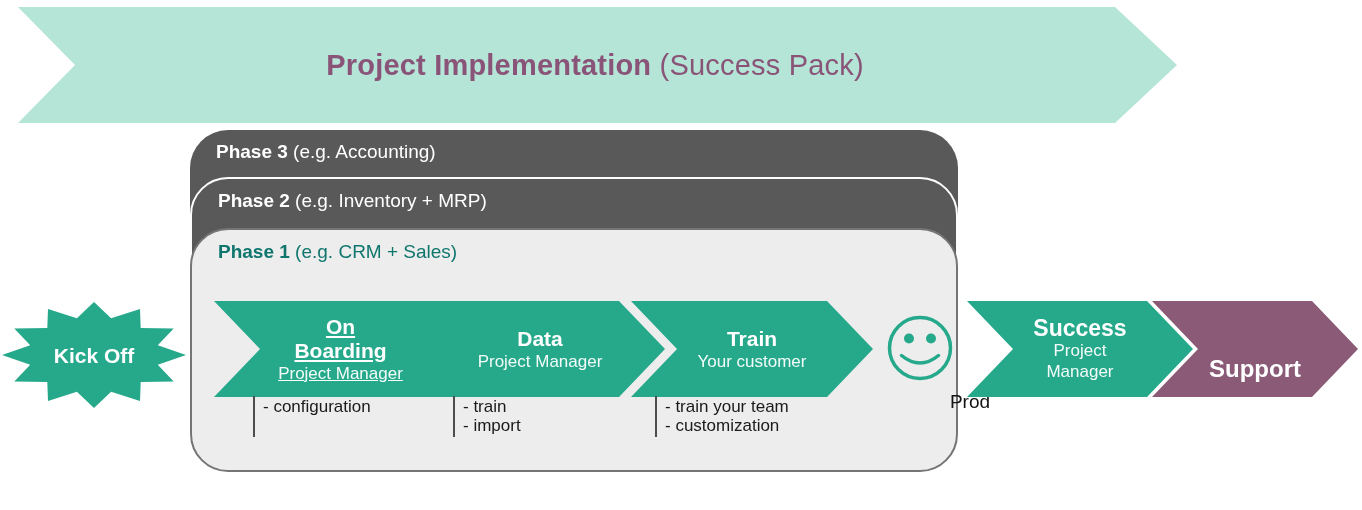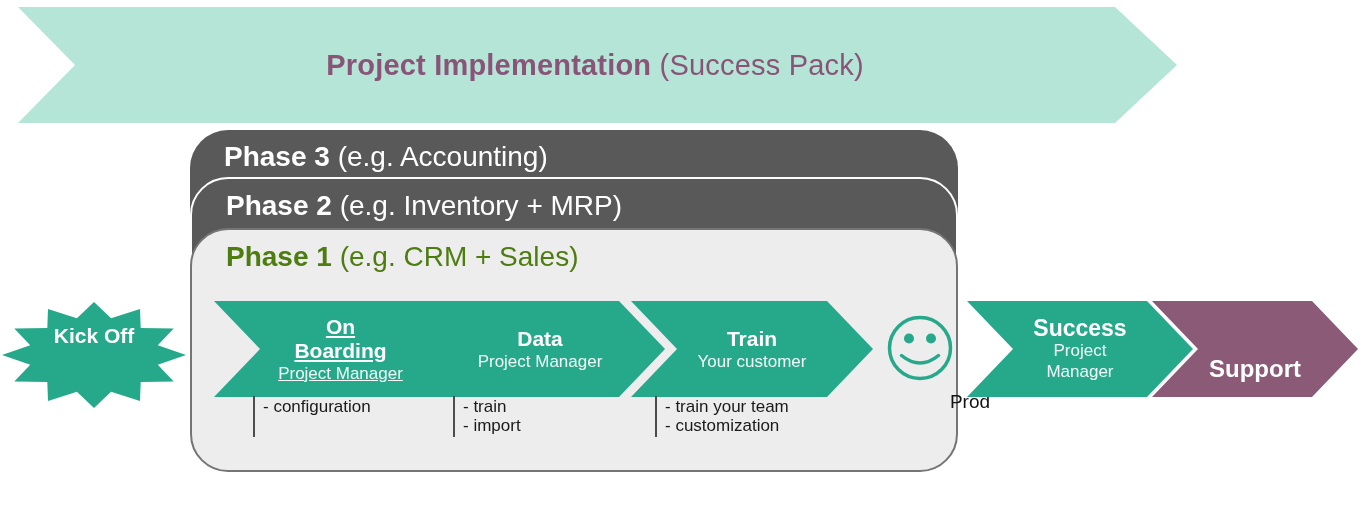--- a/index.html
+++ b/index.html
@@ -16,33 +16,33 @@
   }
   .banner-title{
     position:absolute;left:75px;top:7px;width:1040px;height:116px;
     display:flex;align-items:center;justify-content:center;
     font-size:29px;color:#8a5478;letter-spacing:0.2px;white-space:pre;
   }
 
   
   .kickoff-star{position:absolute;left:1px;top:300px;}
   .kickoff-label{
-    position:absolute;left:3px;top:284px;width:182px;height:104px;
+    position:absolute;left:3px;top:304px;width:182px;height:104px;
     display:flex;align-items:center;justify-content:center;
     color:#fff;font-size:21px;font-weight:bold;
   }
 
   
   .card{position:absolute;left:190px;width:768px;border-radius:38px;box-sizing:border-box;}
   .card3{top:130px;height:130px;background:#595959;}
   .card2{top:177px;height:124px;background:#595959;border:2px solid #fdfdfd;}
   .card1{top:228px;height:244px;background:#ededed;border:2px solid #757575;}
-  .card-label{position:absolute;left:34px;top:11px;font-size:28px;white-space:pre;}
+  .card-label{position:absolute;left:26px;top:11px;font-size:19px;white-space:pre;}
   .card3 .card-label,.card2 .card-label{color:#fff;}
-  .card1 .card-label{color:#4d7c0f;}
+  .card1 .card-label{color:#0f766e;}
 
   
   .arrow{
     position:absolute;top:301px;height:96px;background:#26a98b;color:#fff;
     clip-path:polygon(0 0,calc(100% - 46px) 0,100% 50%,calc(100% - 46px) 100%,0 100%,46px 50%);
     display:flex;flex-direction:column;align-items:center;justify-content:center;
     text-align:center;
   }
   .a1{left:214px;width:253px;text-decoration:underline;}
   .a2{left:415px;width:250px;}

